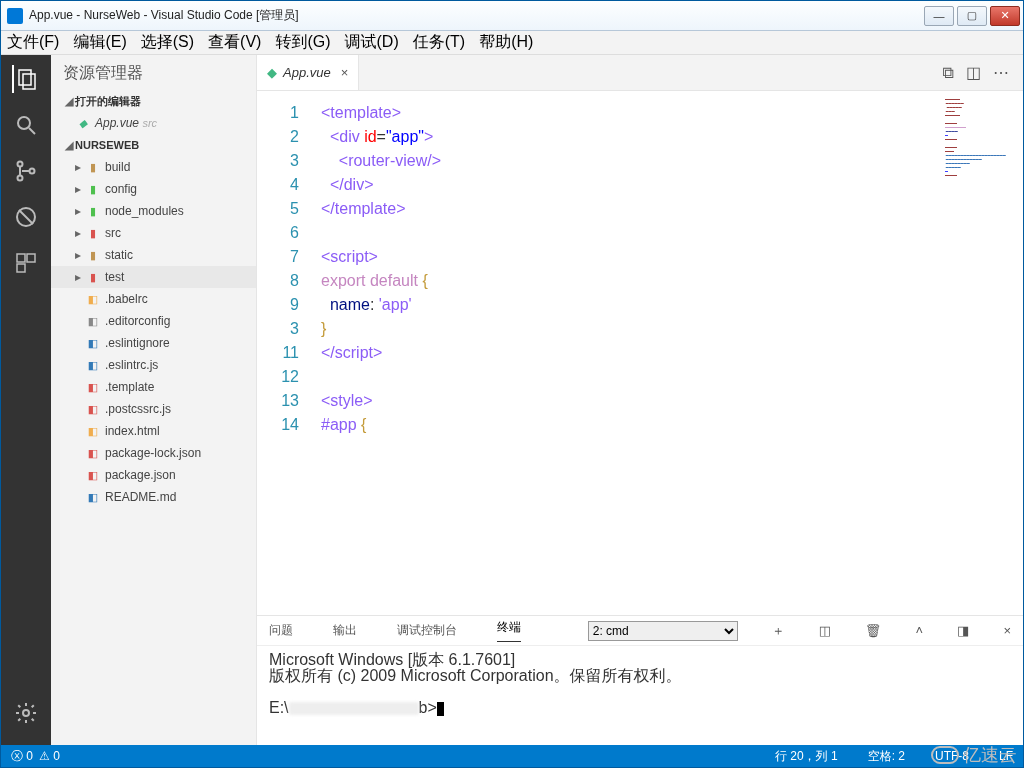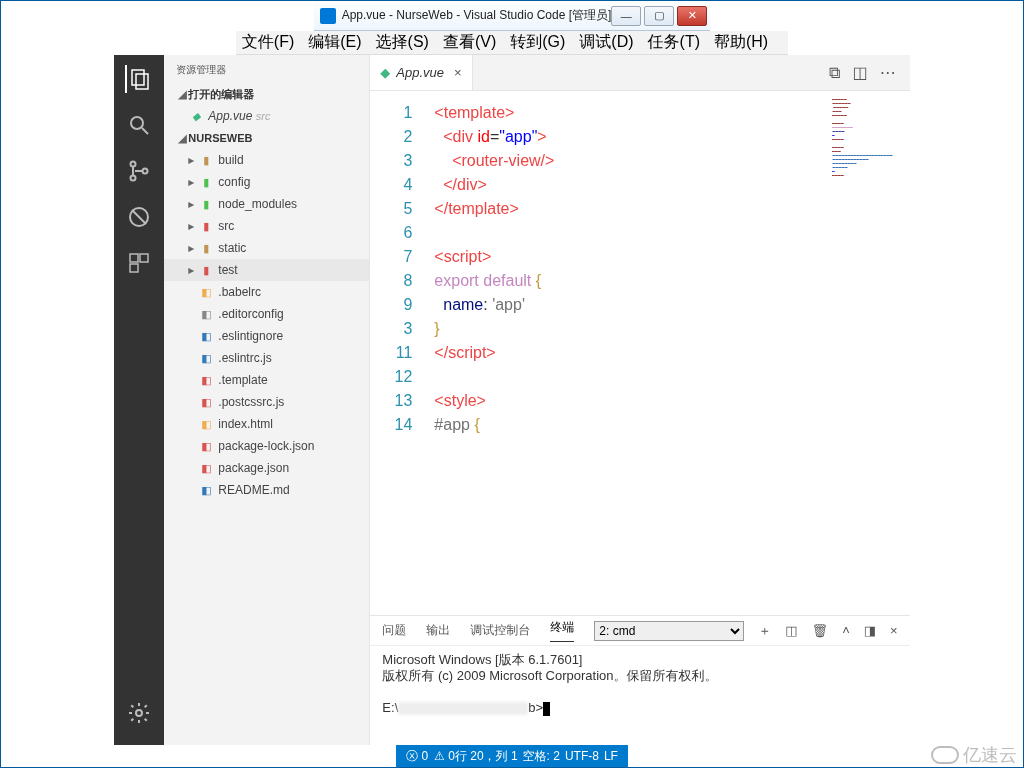--- a/index.html
+++ b/index.html
@@ -1,32 +1,32 @@
 <!DOCTYPE html>
 <html><head>
 <meta charset="utf-8">
 <style>
 * { margin: 0; padding: 0; box-sizing: border-box; font-family: "Segoe UI", "Microsoft YaHei", sans-serif; }
 html, body { width: 1024px; height: 768px; overflow: hidden; background: #fff; }
-.window { width: 1024px; height: 768px; display: flex; flex-direction: column; border: 1px solid #005a9e; position: relative; align-items: center; }
+.window { width: 1024px; height: 768px; display: flex; flex-direction: column; border: 1px solid #005a9e; position: relative; }
 .titlebar { height: 30px; background: linear-gradient(#fdffff,#eef5fc); display: flex; align-items: center; border-bottom: 1px solid #b6c7d8; }
 .titlebar .icon { width: 16px; height: 16px; margin: 0 6px; background: #0078d7; border-radius: 2px; }
 .titlebar .title { font-size: 12px; color: #222; flex: 1; }
 .winbtns { display: flex; }
 .winbtn { width: 30px; height: 20px; margin-right: 3px; border: 1px solid #9aa7b5; background: linear-gradient(#f4f8fc,#dfeaf5); display:flex; align-items:center; justify-content:center; font-size:11px; color:#333; border-radius:2px;}
 .winbtn.close { background: linear-gradient(#e9766a,#c1392b); color:#fff; border-color:#8e2c20;}
 .menubar { height: 24px; background: #f3f3f3; display: flex; align-items: center; padding: 0 6px; font-size: 16px; color: #000000; border-bottom: 1px solid #ddd; }
 .menubar span { margin-right: 14px; cursor: default; }
 .body { flex: 1; display: flex; min-height: 0; }
 .activitybar { width: 50px; background: #333333; display: flex; flex-direction: column; align-items: center; padding-top: 10px; }
 .activitybar .aicon { width: 28px; height: 28px; margin-bottom: 18px; display:flex; align-items:center; justify-content:center; color:#bbb; }
 .activitybar .aicon.active { color:#fff; border-left: 2px solid #fff; padding-left:0; }
 .activitybar .spacer { flex:1; }
 .sidebar { width: 206px; background: #f3f3f3; border-right: 1px solid #e5e5e5; font-size: 12px; color:#6f6f6f; display:flex; flex-direction:column; }
-.sidebar .section-title { padding: 8px 12px 6px; font-size: 10px; color:#555; }
+.sidebar .section-title { padding: 8px 12px 6px; font-size: 16px; color:#555; }
 .sidebar .row { display:flex; align-items:center; height: 22px; padding-left: 14px; }
 .sidebar .row .chev { width:10px; display:inline-block; color:#666; }
 .sidebar .row .ficon { width:16px; height:14px; margin-right:4px; display:inline-flex; align-items:center; justify-content:center; font-size:11px;}
 .sidebar .row .label { color:#444; }
 .sidebar .row.bold { font-weight:600; text-transform:uppercase; font-size:11px; color:#333; }
 .sidebar .row.italic { font-style: italic; color:#7a7a7a; }
 .sidebar .row.sel { background:#e8e8e8; }
 .sidebar .row.depth1 { padding-left: 24px; }
 .ic-folder { color:#c09553; }
 .ic-green { color:#4ec04e; }
@@ -38,41 +38,41 @@
 .tabs { height: 36px; background:#f3f3f3; display:flex; align-items:stretch; border-bottom:1px solid #e5e5e5; }
 .tab { display:flex; align-items:center; padding:0 10px; background:#ffffff; border-right:1px solid #e5e5e5; font-size:13px; font-style:italic; color:#333;}
 .tab .ficon { margin-right:6px; color:#41b883; font-style:normal;}
 .tab .close { margin-left:10px; color:#555; font-style:normal;}
 .tabs .right { margin-left:auto; display:flex; align-items:center; gap:12px; padding-right:14px; color:#555; }
 .editor { flex:1; display:flex; position:relative; font-family: Consolas, "Courier New", monospace; font-size:16px; line-height:24px; overflow:hidden; }
 .gutter { width: 54px; text-align:right; color:#2b91af; padding:10px 12px 0 0; }
 .gutter div { height:24px; }
 .code { flex:1; padding:10px 0 0 10px; white-space:pre; color:#333; }
 .code .line { height:24px; }
-.t-tag { color:#ef4444; }
+.t-tag { color:#8b5cf6; }
 .t-attr { color:#ff0000; }
 .t-str { color:#0000ff; }
 .t-kw2 { color:#c586c0; }
 .t-id { color:#001080; }
-.t-sel { color:#737373; }
+.t-sel { color:#8b5cf6; }
 .t-brace { color:#c49b3a; }
 .minimap { position:absolute; top:6px; right:6px; width:72px; height:90px; background:#fff; font-size:3px; line-height:4px; color:#0000ff; overflow:hidden; opacity:.85;}
 .panel { height: 130px; border-top:1px solid #e5e5e5; display:flex; flex-direction:column; font-size:12px; }
-.panel .phead { display:flex; align-items:center; height:30px; padding:0 12px; color:#555; border-bottom:1px solid #eee;}
+.panel .phead { display:flex; align-items:center; height:30px; padding:0 12px; color:#555; border-bottom:1px solid #eee;gap:20px;}
 .panel .phead .ptab { margin-right:20px; cursor:default; }
 .panel .phead .ptab.active { color:#000; border-bottom:1px solid #333; padding-bottom:5px; }
 .panel .phead .pspacer { flex:1; }
 .panel .phead select { font-size:12px; width:150px; height:20px; border:1px solid #999; }
 .panel .phead .picon { margin-left:14px; color:#555; font-size:13px;}
-.panel .pbody { flex:1; padding:6px 12px; font-family: "NSimSun","SimSun",Consolas,monospace; font-size:13px; color:#333; line-height:16px; }
+.panel .pbody { flex:1; padding:6px 12px; font-family: "NSimSun","SimSun",Consolas,monospace; font-size:16px; color:#333; line-height:16px; }
 .panel .cursor { display:inline-block; width:7px; height:14px; background:#000; vertical-align:middle;}
 .redact { display:inline-block; width:130px; height:13px; background:#eee; filter:blur(1.8px); vertical-align:middle; border-radius:2px;}
 .statusbar { height:22px; background:#007acc; color:#fff; display:flex; align-items:center; font-size:12px; padding:0 10px;}
 .statusbar .sbl { display:flex; align-items:center; gap:6px;}
-.statusbar .sbr { margin-left:auto; display:flex; align-items:center; gap:5px;}
+.statusbar .sbr { margin-left:auto; display:flex; align-items:center; gap:30px;}
 .watermark { position:absolute; right:6px; bottom:0; font-size:18px; color:#bdbdbd; font-weight:500; display:flex; align-items:center; gap:4px;}
 .watermark .cloud { width:28px; height:18px; border:2px solid #bdbdbd; border-radius:10px; position:relative;}
 svg { display:block; }
 </style>
 </head>
 <body>
 
 <div class="window">
   <div class="titlebar">
     <div class="icon"></div>

